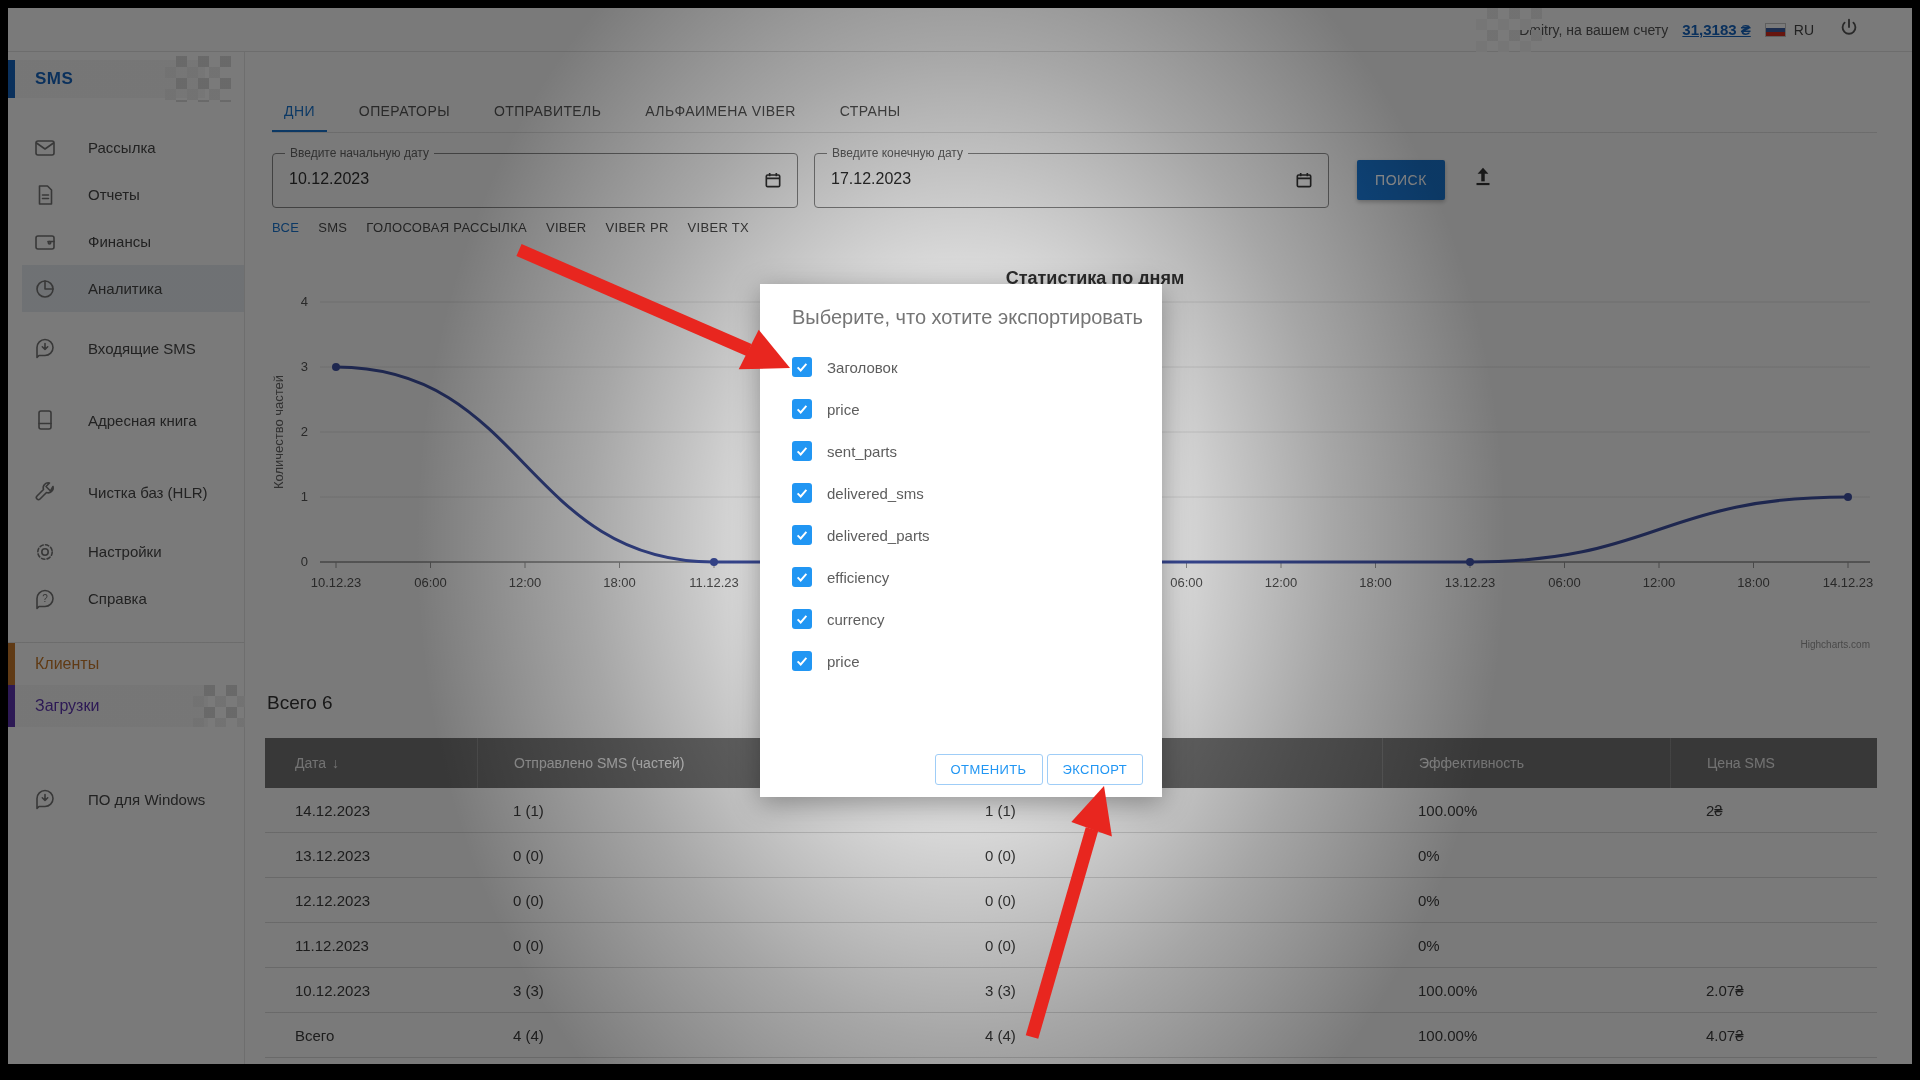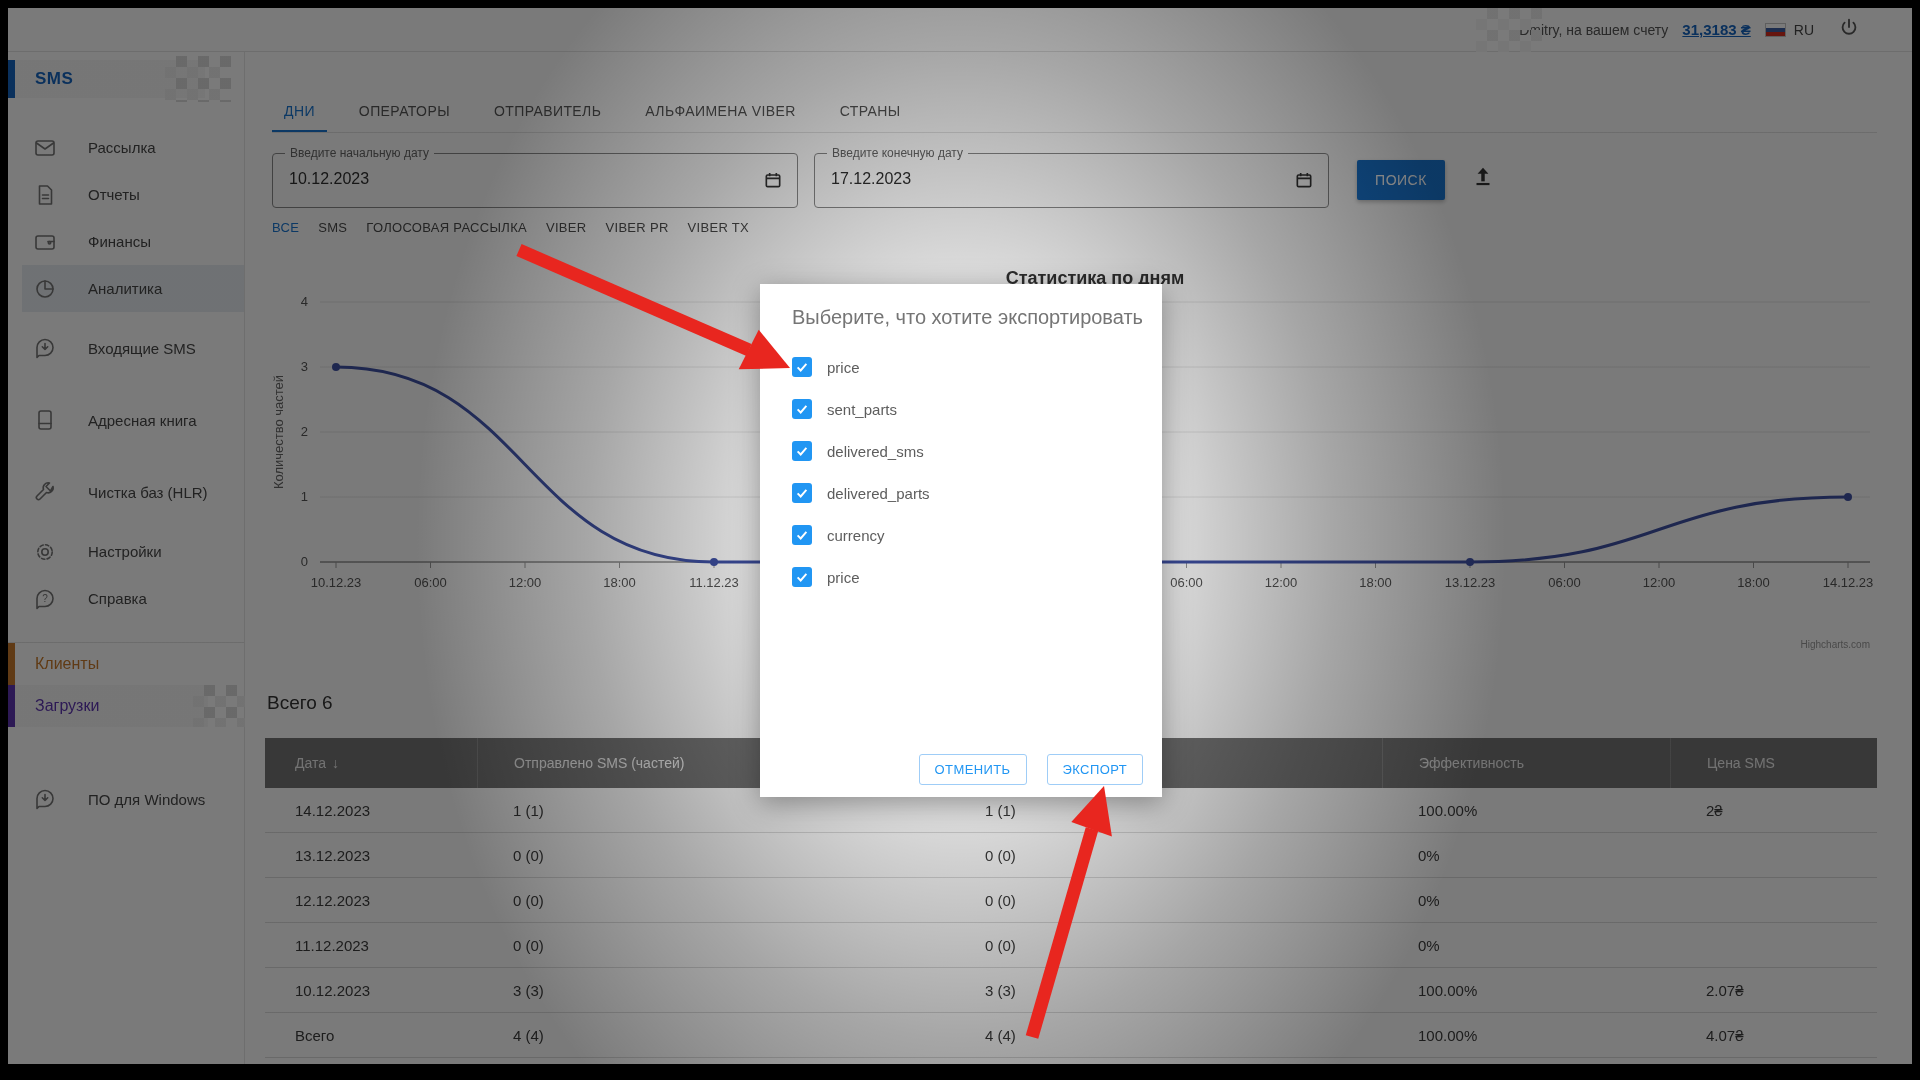--- a/index.html
+++ b/index.html
@@ -96,21 +96,21 @@
     background:radial-gradient(ellipse 680px 900px at 953px 536px,
       rgba(0,0,0,0.07) 22%, rgba(0,0,0,0.35) 55%, rgba(0,0,0,0.52) 80%); }
   .modal { position:absolute; left:752px; top:276px; width:402px; height:513px; background:#fff;
     z-index:50; box-shadow:0 6px 26px rgba(0,0,0,.35); }
   .modal-title { position:absolute; left:32px; top:22px; font-size:20px; color:#757575; }
   .options { position:absolute; left:32px; top:62px; right:20px; }
   .opt-row { height:42px; display:flex; align-items:center; cursor:pointer; }
   .cbx { width:20px; height:20px; border-radius:3px; background:#2196f3; flex:none;
     display:flex; align-items:center; justify-content:center; }
   .opt-label { margin-left:15px; font-size:15px; color:#5d5d5d; }
-  .modal-actions { position:absolute; right:19px; bottom:12px; display:flex; gap:20px; }
+  .modal-actions { position:absolute; right:19px; bottom:12px; display:flex; gap:4px; }
   .m-btn { height:31px; padding:0 15px; background:#fff; border:1px solid #9fcdf7; border-radius:3px;
     color:#2196f3; font-size:13px; letter-spacing:.4px; cursor:pointer; font-family:"Liberation Sans",sans-serif; }
   .arrows { position:absolute; inset:0; z-index:60; pointer-events:none; }
 </style>
 </head>
 <body>
 
 <div class="app">
 
   <header class="topbar">
@@ -380,20 +380,28 @@
 
   <div class="modal">
     <div class="modal-title">Выберите, что хотите экспортировать</div>
     <div class="options" id="modal-options">
         <div class="opt-row">
           <span class="cbx">
             <svg width="14" height="14" viewBox="0 0 16 16">
               <polyline points="3,8.5 6.5,12 13,4.5" fill="none" stroke="#fff" stroke-width="2.2"></polyline>
             </svg>
           </span>
+          <span class="opt-label">Заголовок</span>
+        </div>
+        <div class="opt-row">
+          <span class="cbx">
+            <svg width="14" height="14" viewBox="0 0 16 16">
+              <polyline points="3,8.5 6.5,12 13,4.5" fill="none" stroke="#fff" stroke-width="2.2"></polyline>
+            </svg>
+          </span>
           <span class="opt-label">price</span>
         </div>
         <div class="opt-row">
           <span class="cbx">
             <svg width="14" height="14" viewBox="0 0 16 16">
               <polyline points="3,8.5 6.5,12 13,4.5" fill="none" stroke="#fff" stroke-width="2.2"></polyline>
             </svg>
           </span>
           <span class="opt-label">sent_parts</span>
         </div>
@@ -405,20 +413,28 @@
           </span>
           <span class="opt-label">delivered_sms</span>
         </div>
         <div class="opt-row">
           <span class="cbx">
             <svg width="14" height="14" viewBox="0 0 16 16">
               <polyline points="3,8.5 6.5,12 13,4.5" fill="none" stroke="#fff" stroke-width="2.2"></polyline>
             </svg>
           </span>
           <span class="opt-label">delivered_parts</span>
+        </div>
+        <div class="opt-row">
+          <span class="cbx">
+            <svg width="14" height="14" viewBox="0 0 16 16">
+              <polyline points="3,8.5 6.5,12 13,4.5" fill="none" stroke="#fff" stroke-width="2.2"></polyline>
+            </svg>
+          </span>
+          <span class="opt-label">efficiency</span>
         </div>
         <div class="opt-row">
           <span class="cbx">
             <svg width="14" height="14" viewBox="0 0 16 16">
               <polyline points="3,8.5 6.5,12 13,4.5" fill="none" stroke="#fff" stroke-width="2.2"></polyline>
             </svg>
           </span>
           <span class="opt-label">currency</span>
         </div>
         <div class="opt-row">

